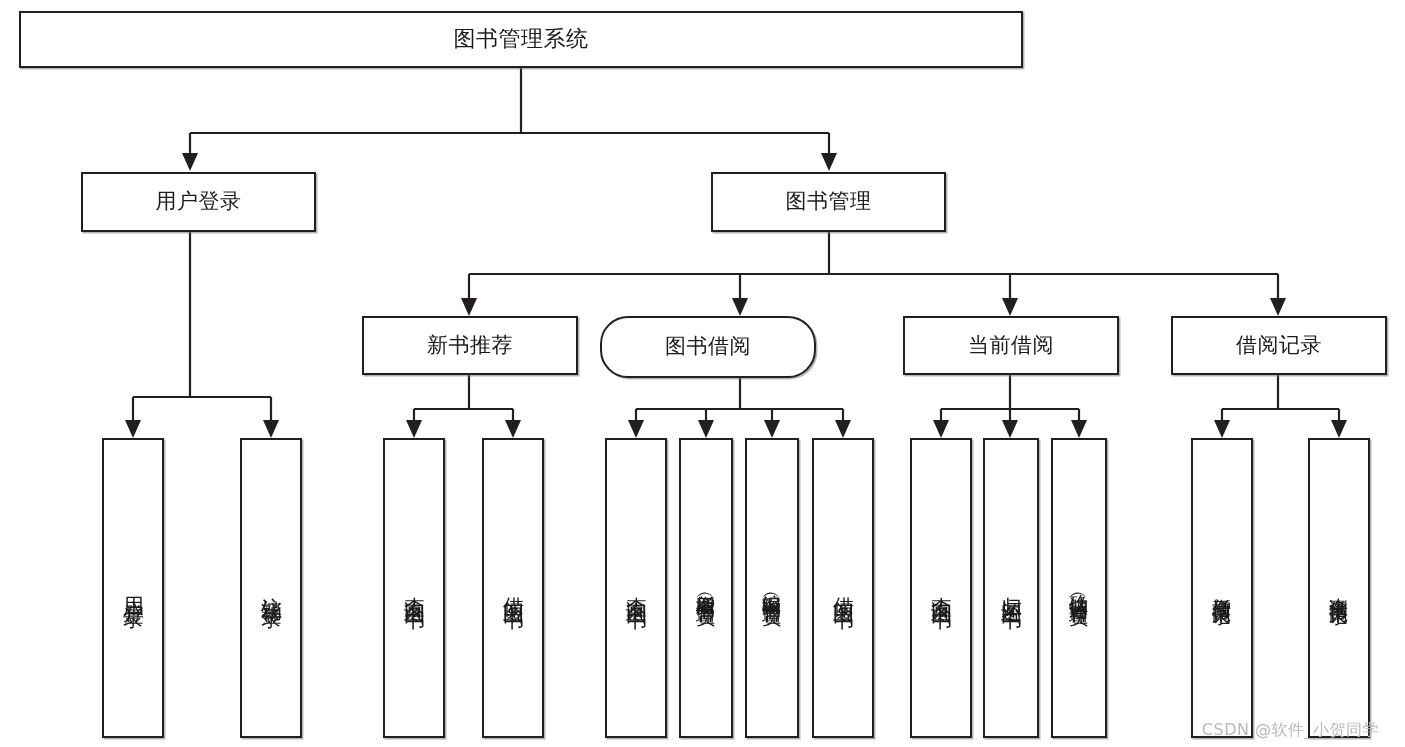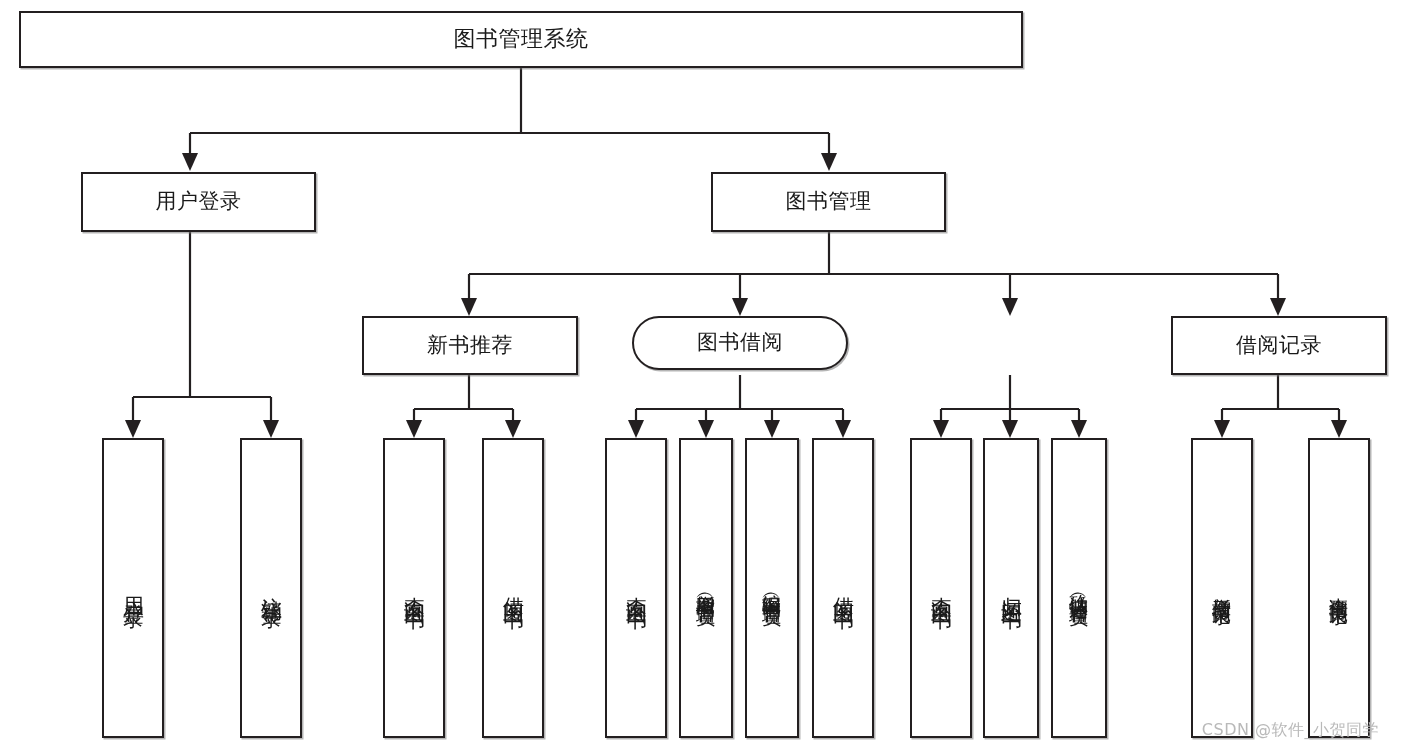--- a/index.html
+++ b/index.html
@@ -175,22 +175,25 @@
   <div class="node horiz" style="left:81px; top:172px; width:235px; height:60px;">
     <span class="node-label">用户登录</span>
   </div>
   <div class="node horiz" style="left:711px; top:172px; width:235px; height:60px;text-align:right;">
     <span class="node-label">图书管理</span>
   </div>
 
   <div class="node horiz" style="left:362px; top:316px; width:216px; height:59px;padding-left:36px;">
     <span class="node-label">新书推荐</span>
   </div>
-  <div class="node horiz" style="left:632px; top:316px; width:216px; height:54px;border-radius:28px;">
+  <div class="node horiz" style="left:600px; top:316px; width:216px; height:62px;border-radius:28px;">
     <span class="node-label">图书借阅</span>
+  </div>
+  <div class="node horiz" style="left:903px; top:316px; width:216px; height:59px;">
+    <span class="node-label">当前借阅</span>
   </div>
   <div class="node horiz" style="left:1171px; top:316px; width:216px; height:59px;">
     <span class="node-label">借阅记录</span>
   </div>
 
   <div class="node vert" style="left:102px; top:438px; width:62px; height:300px;">
     <span class="node-label">用户登录</span>
   </div>
   <div class="node vert" style="left:240px; top:438px; width:62px; height:300px;">
     <span class="node-label">注销登录</span>

